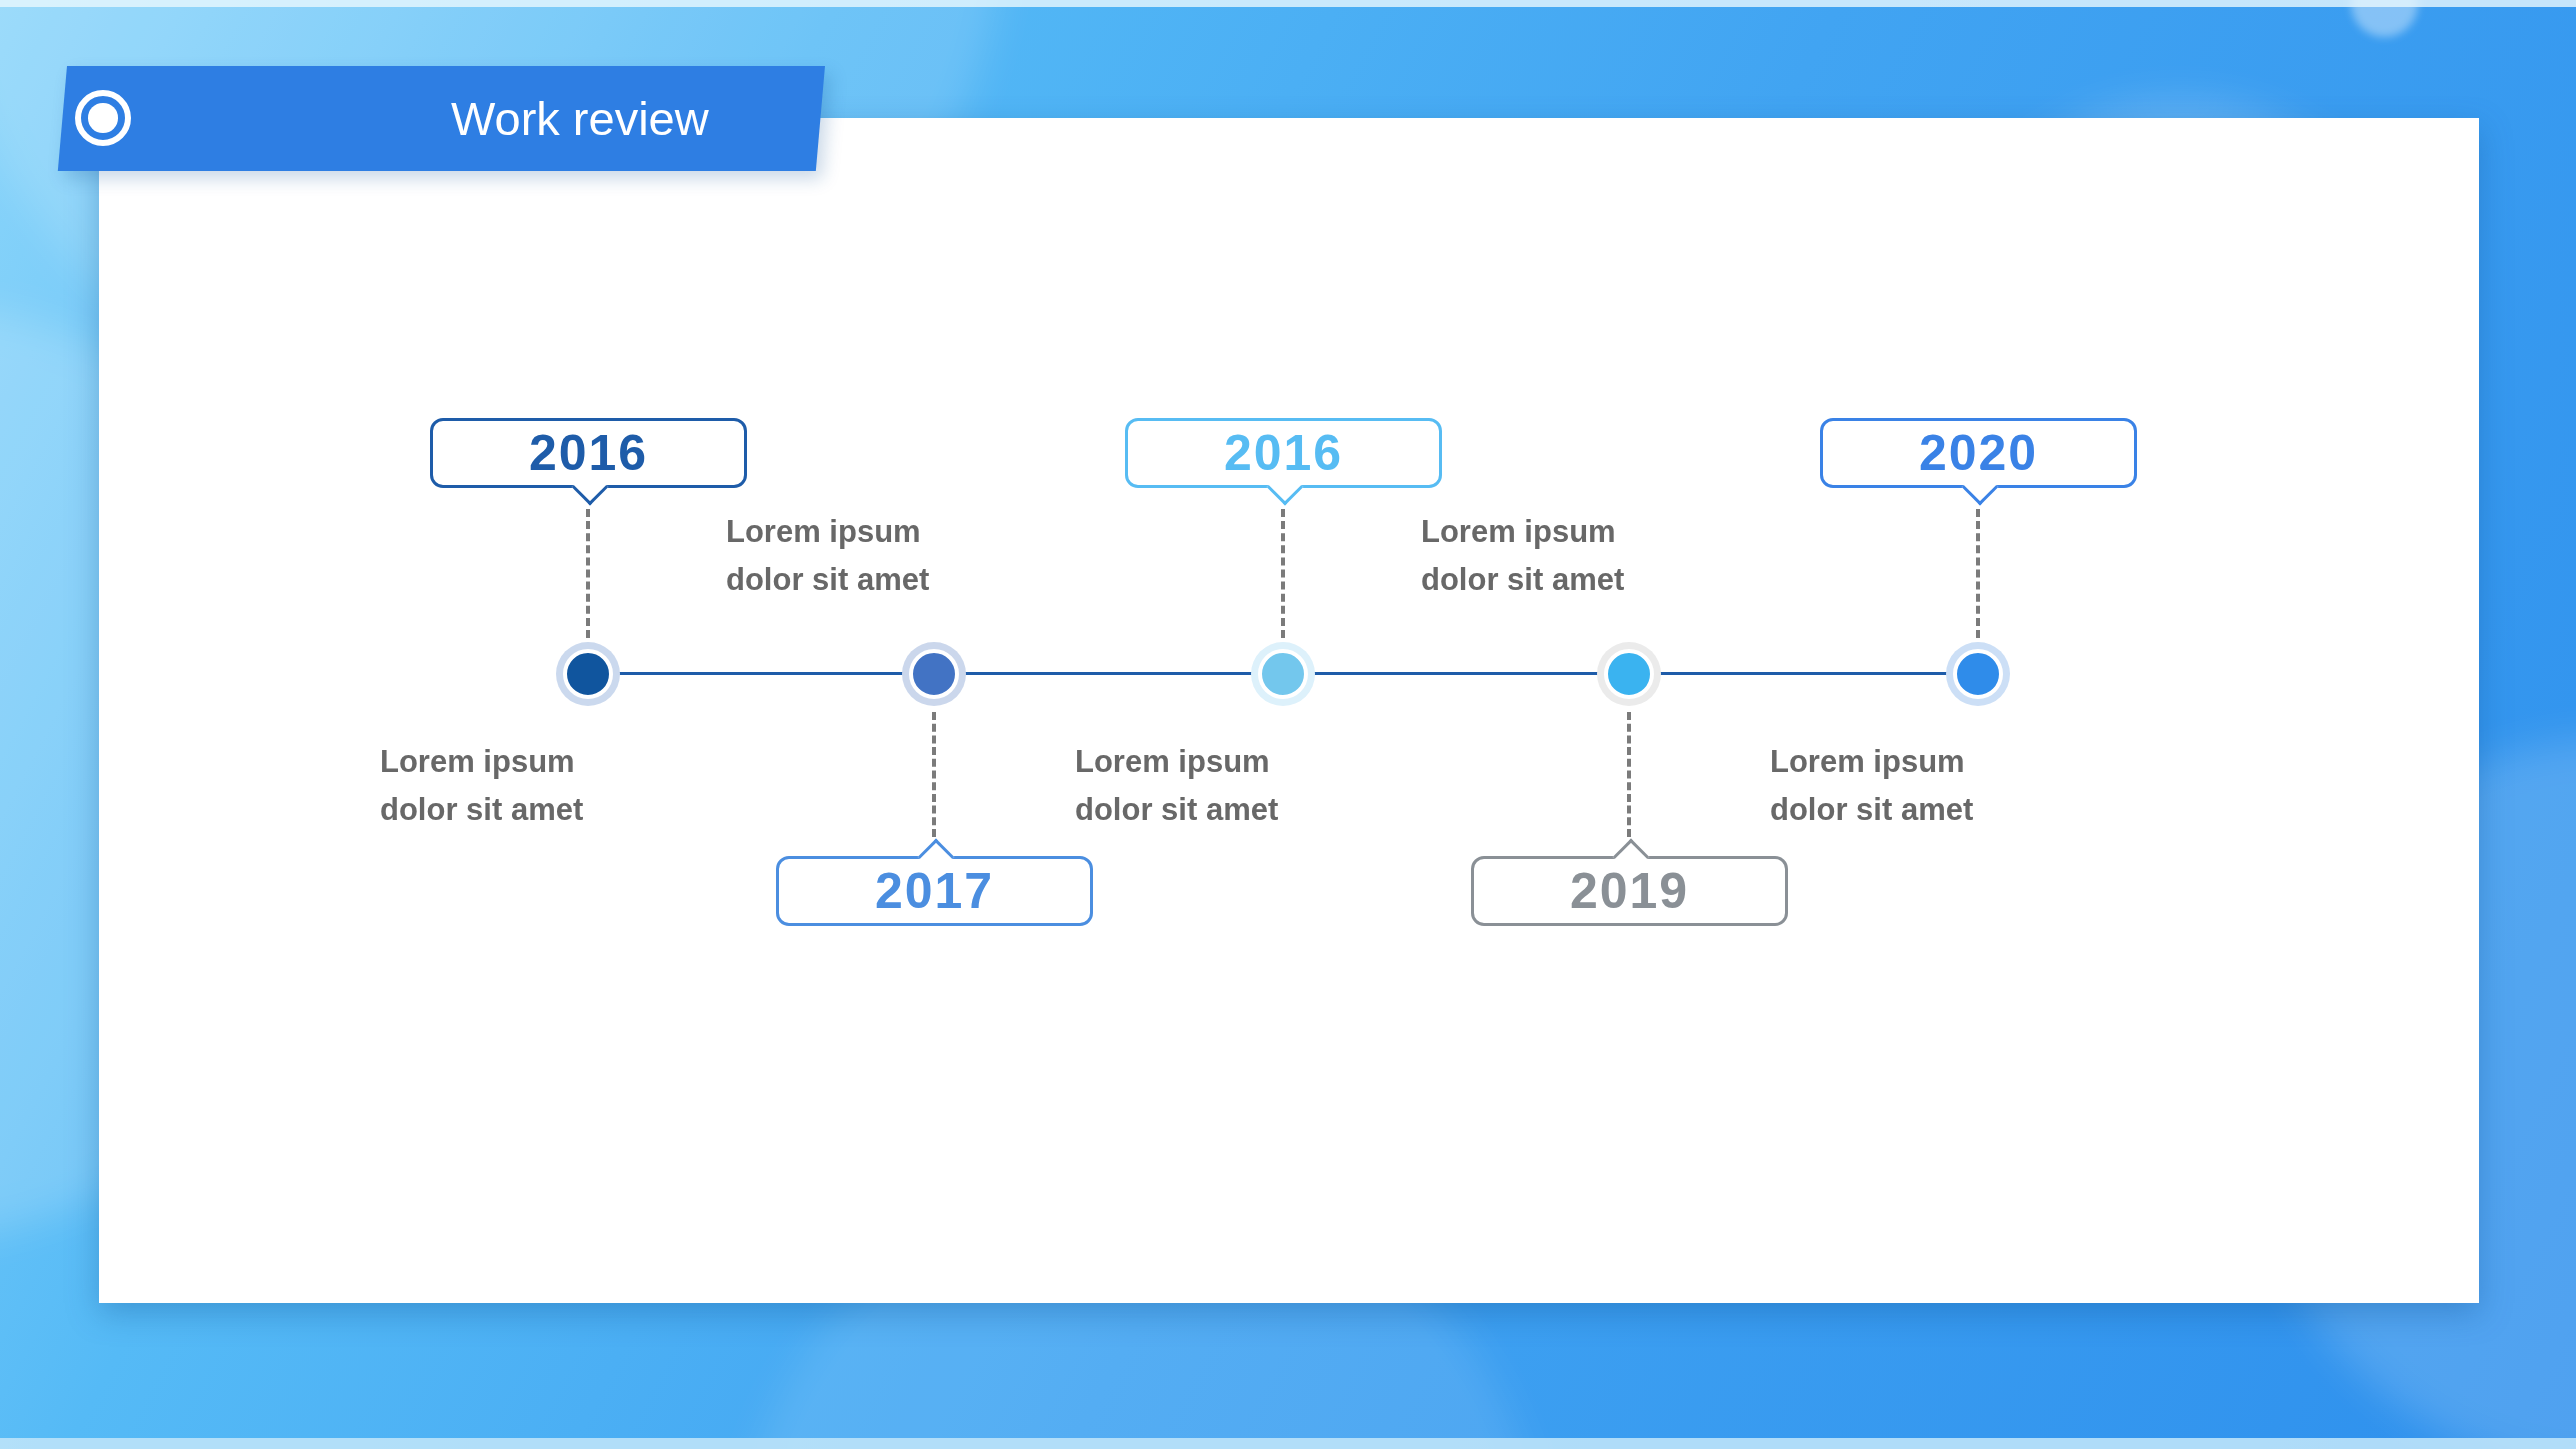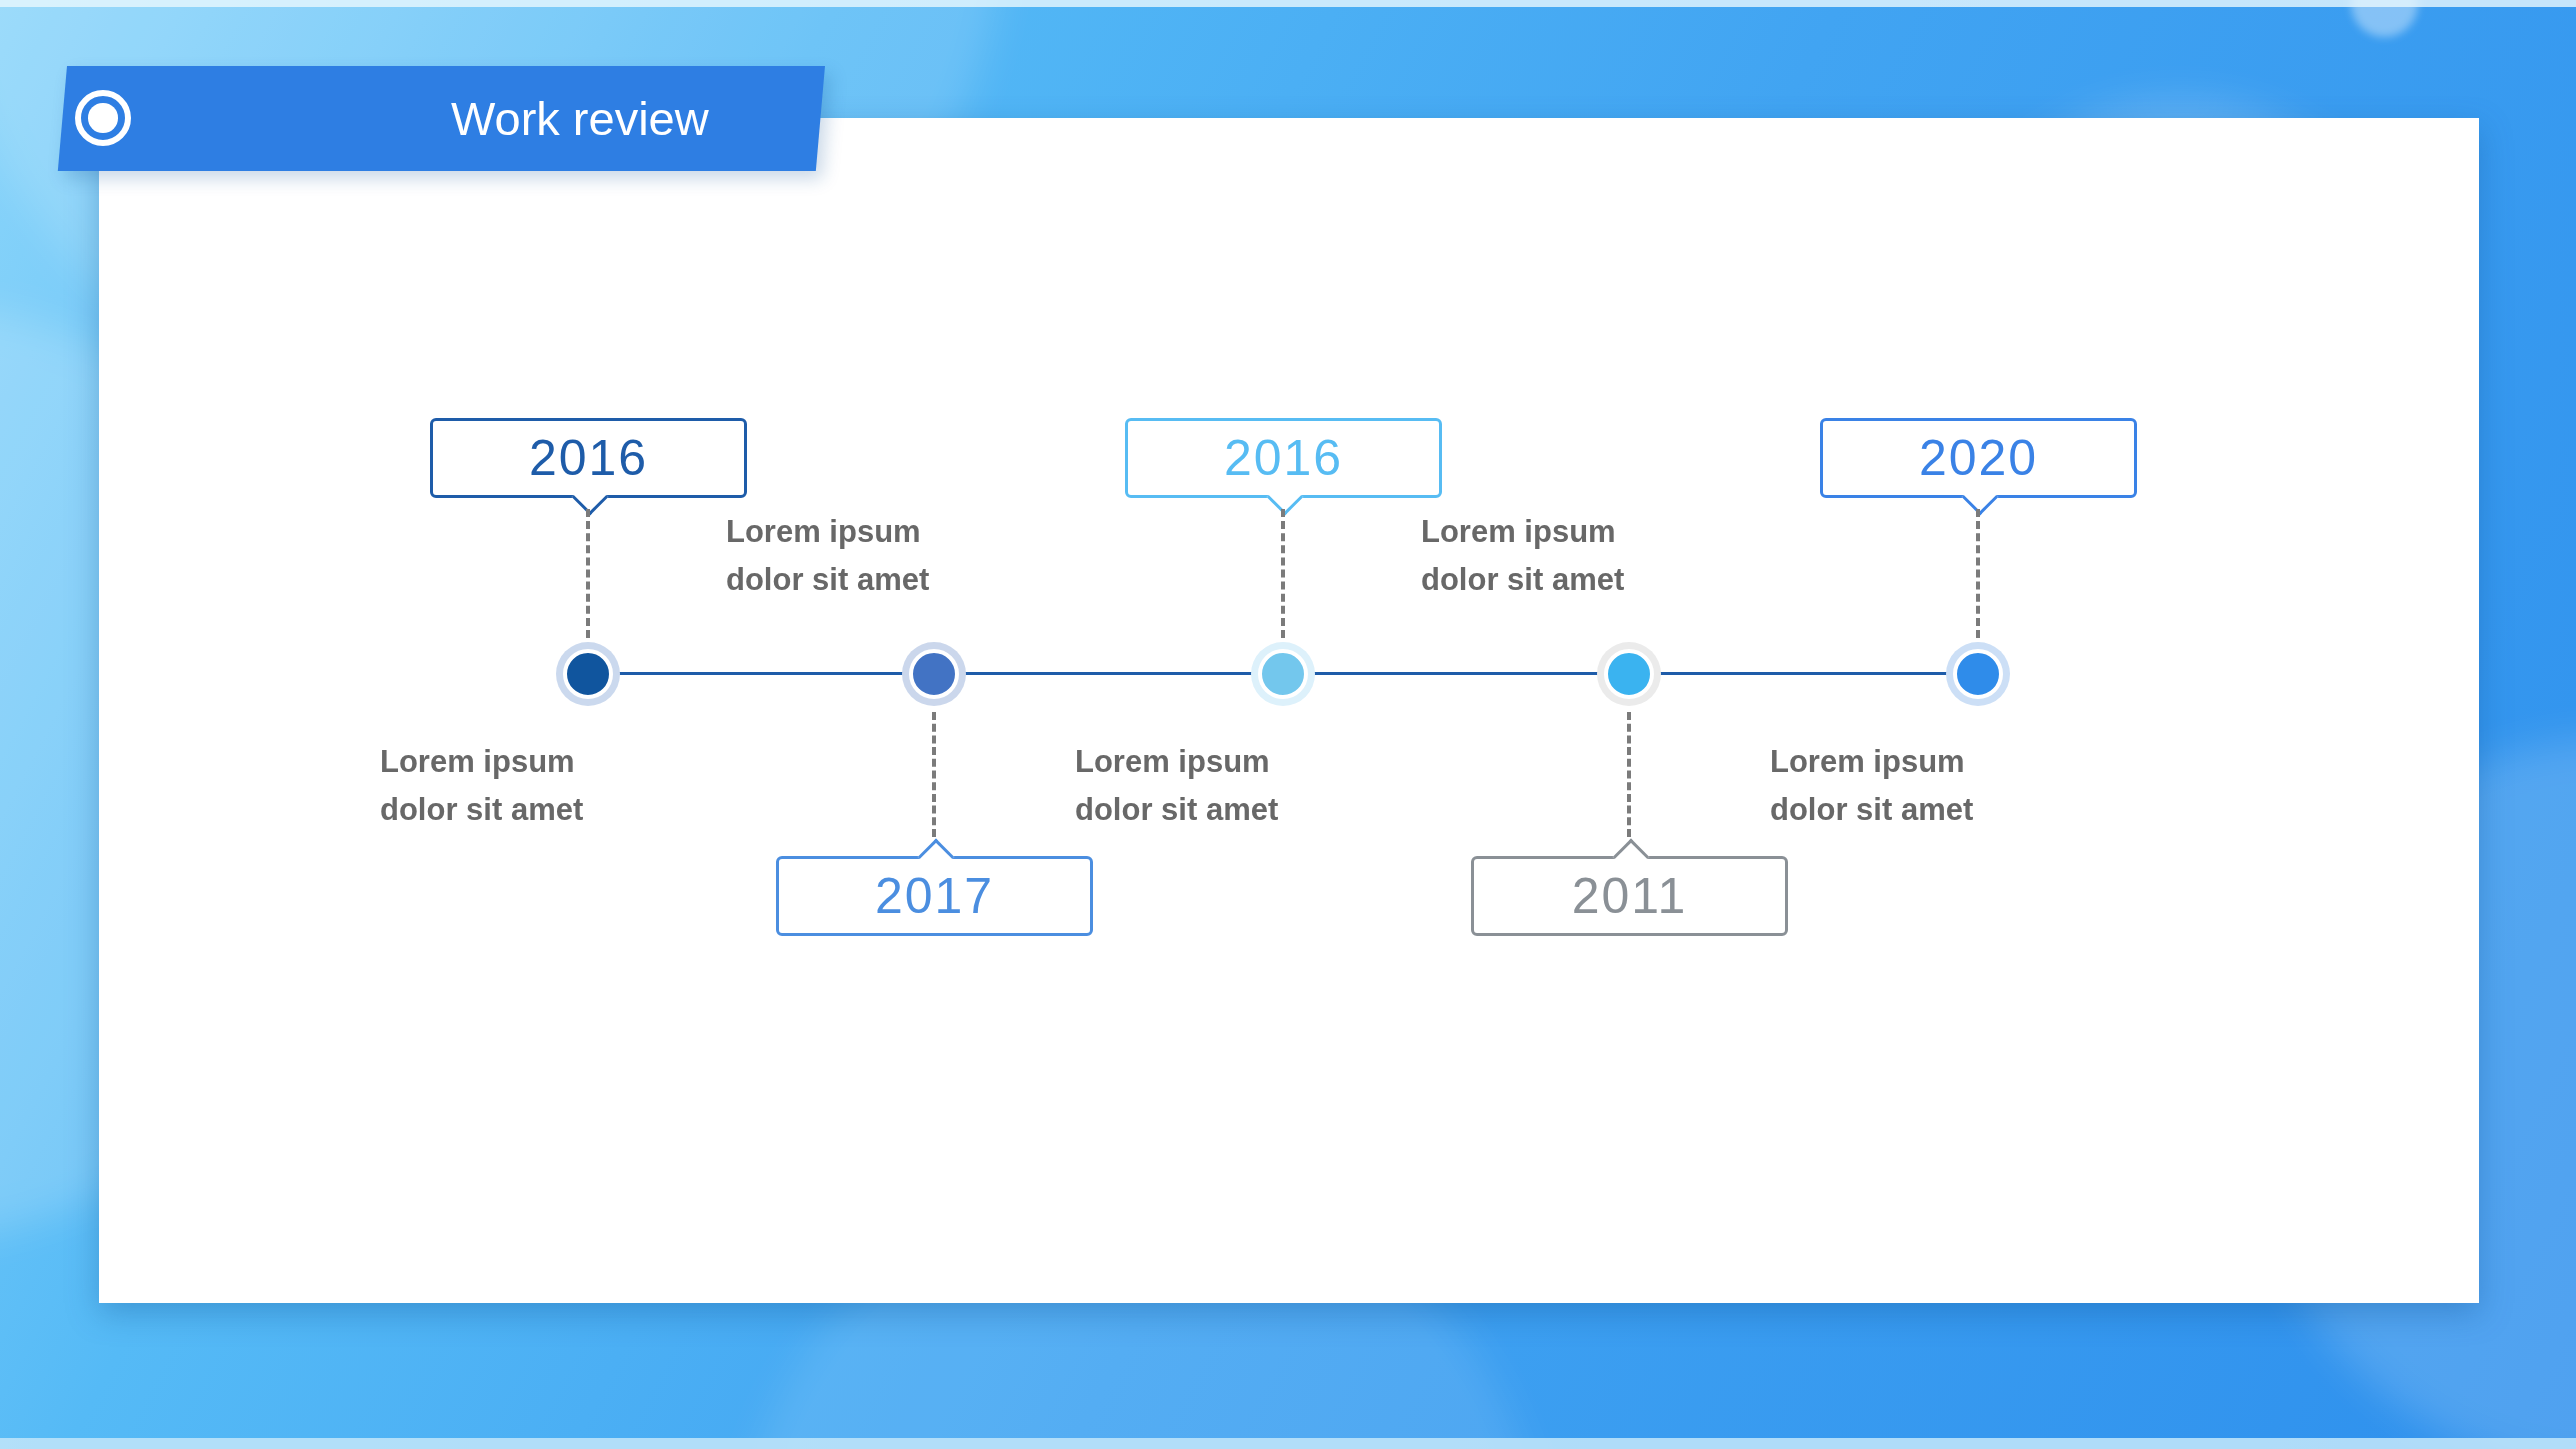--- a/index.html
+++ b/index.html
@@ -41,23 +41,23 @@
     font-size:47px;color:#fff;font-weight:400;}
 
   
   .timeline-line{position:absolute;left:588px;top:672px;width:1390px;height:0;
     border-top:3.4px solid var(--line,#1E5CA9);z-index:1;}
   .node{position:absolute;top:674px;left:var(--cx);width:0;height:0;z-index:2;}
   .halo{position:absolute;left:-32px;top:-32px;width:64px;height:64px;border-radius:50%;
     background:var(--halo,#CBD9EE);display:flex;align-items:center;justify-content:center;}
   .dot{width:42px;height:42px;border-radius:50%;background:var(--dot,#10559E);
     border:4px solid #fff;box-sizing:content-box;}
-  .bubble{position:absolute;left:-158px;width:317px;height:80px;box-sizing:border-box;
-    border:3.4px solid var(--accent,#1E5CA9);border-radius:6px;background:#fff;
-    display:flex;align-items:center;justify-content:center;}
+  .bubble{position:absolute;left:-158px;width:317px;height:70px;box-sizing:border-box;
+    border:3.4px solid var(--accent,#1E5CA9);border-radius:13px;background:#fff;
+    display:flex;align-items:center;justify-content:center;font-weight:bold;}
   .node.bubble-above .bubble{top:-256px;}
   .node.bubble-below .bubble{top:182px;justify-content:center;}
   .bubble::after{content:"";position:absolute;width:23px;height:23px;background:#fff;left:50%;margin-left:-11.4px;}
   .node.bubble-above .bubble::after{bottom:-14.8px;transform:rotate(45deg);
     border-right:3.4px solid var(--accent);border-bottom:3.4px solid var(--accent);}
   .node.bubble-below .bubble::after{top:-14.8px;transform:rotate(45deg);
     border-left:3.4px solid var(--accent);border-top:3.4px solid var(--accent);}
   .year{font-size:50px;color:var(--accent,#1E5CA9);letter-spacing:2px;}
   .connector{position:absolute;left:-2px;width:0;border-left:4px dashed var(--connector,#7B7B7B);}
   .node.bubble-above .connector{top:-165px;height:129px;}
@@ -127,21 +127,21 @@
       <div class="dot"></div>
     </div>
     <div class="desc">
       <div>Lorem ipsum</div>
       <div>dolor sit amet</div>
     </div>
   </div>
 
   <div class="node bubble-below" style="--cx: 1629px; --accent: #8A9096; --dot: #3AB3F0; --halo: #EBEBEB;">
     <div class="bubble">
-      <span class="year">2011</span>
+      <span class="year">2019</span>
     </div>
     <div class="connector"></div>
     <div class="halo">
       <div class="dot"></div>
     </div>
     <div class="desc">
       <div>Lorem ipsum</div>
       <div>dolor sit amet</div>
     </div>
   </div>

